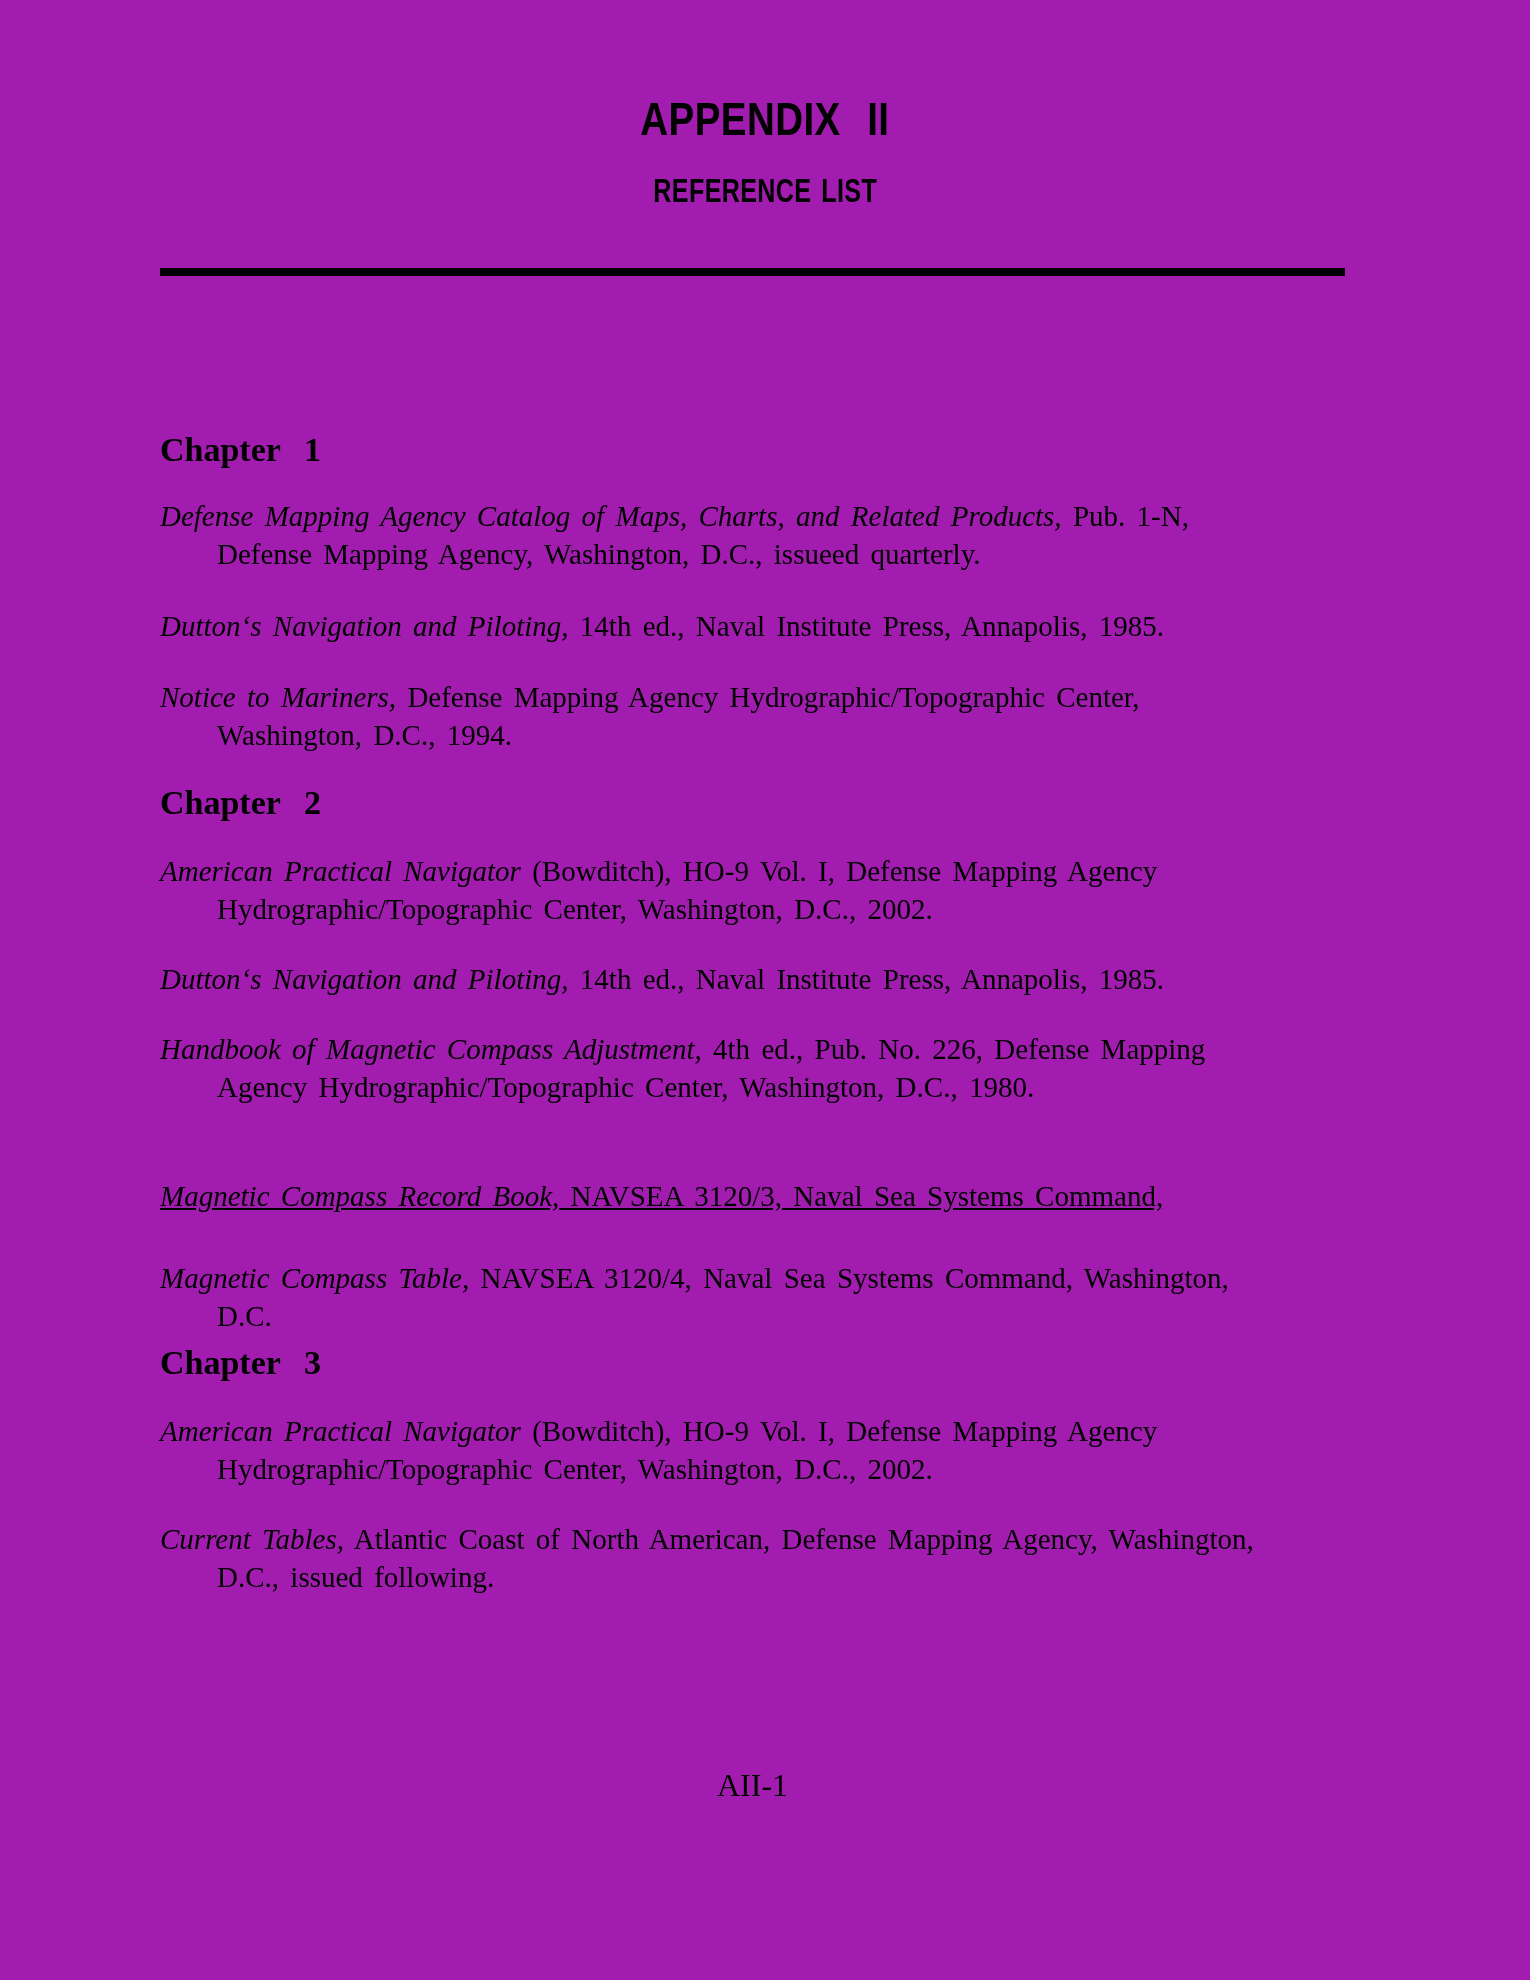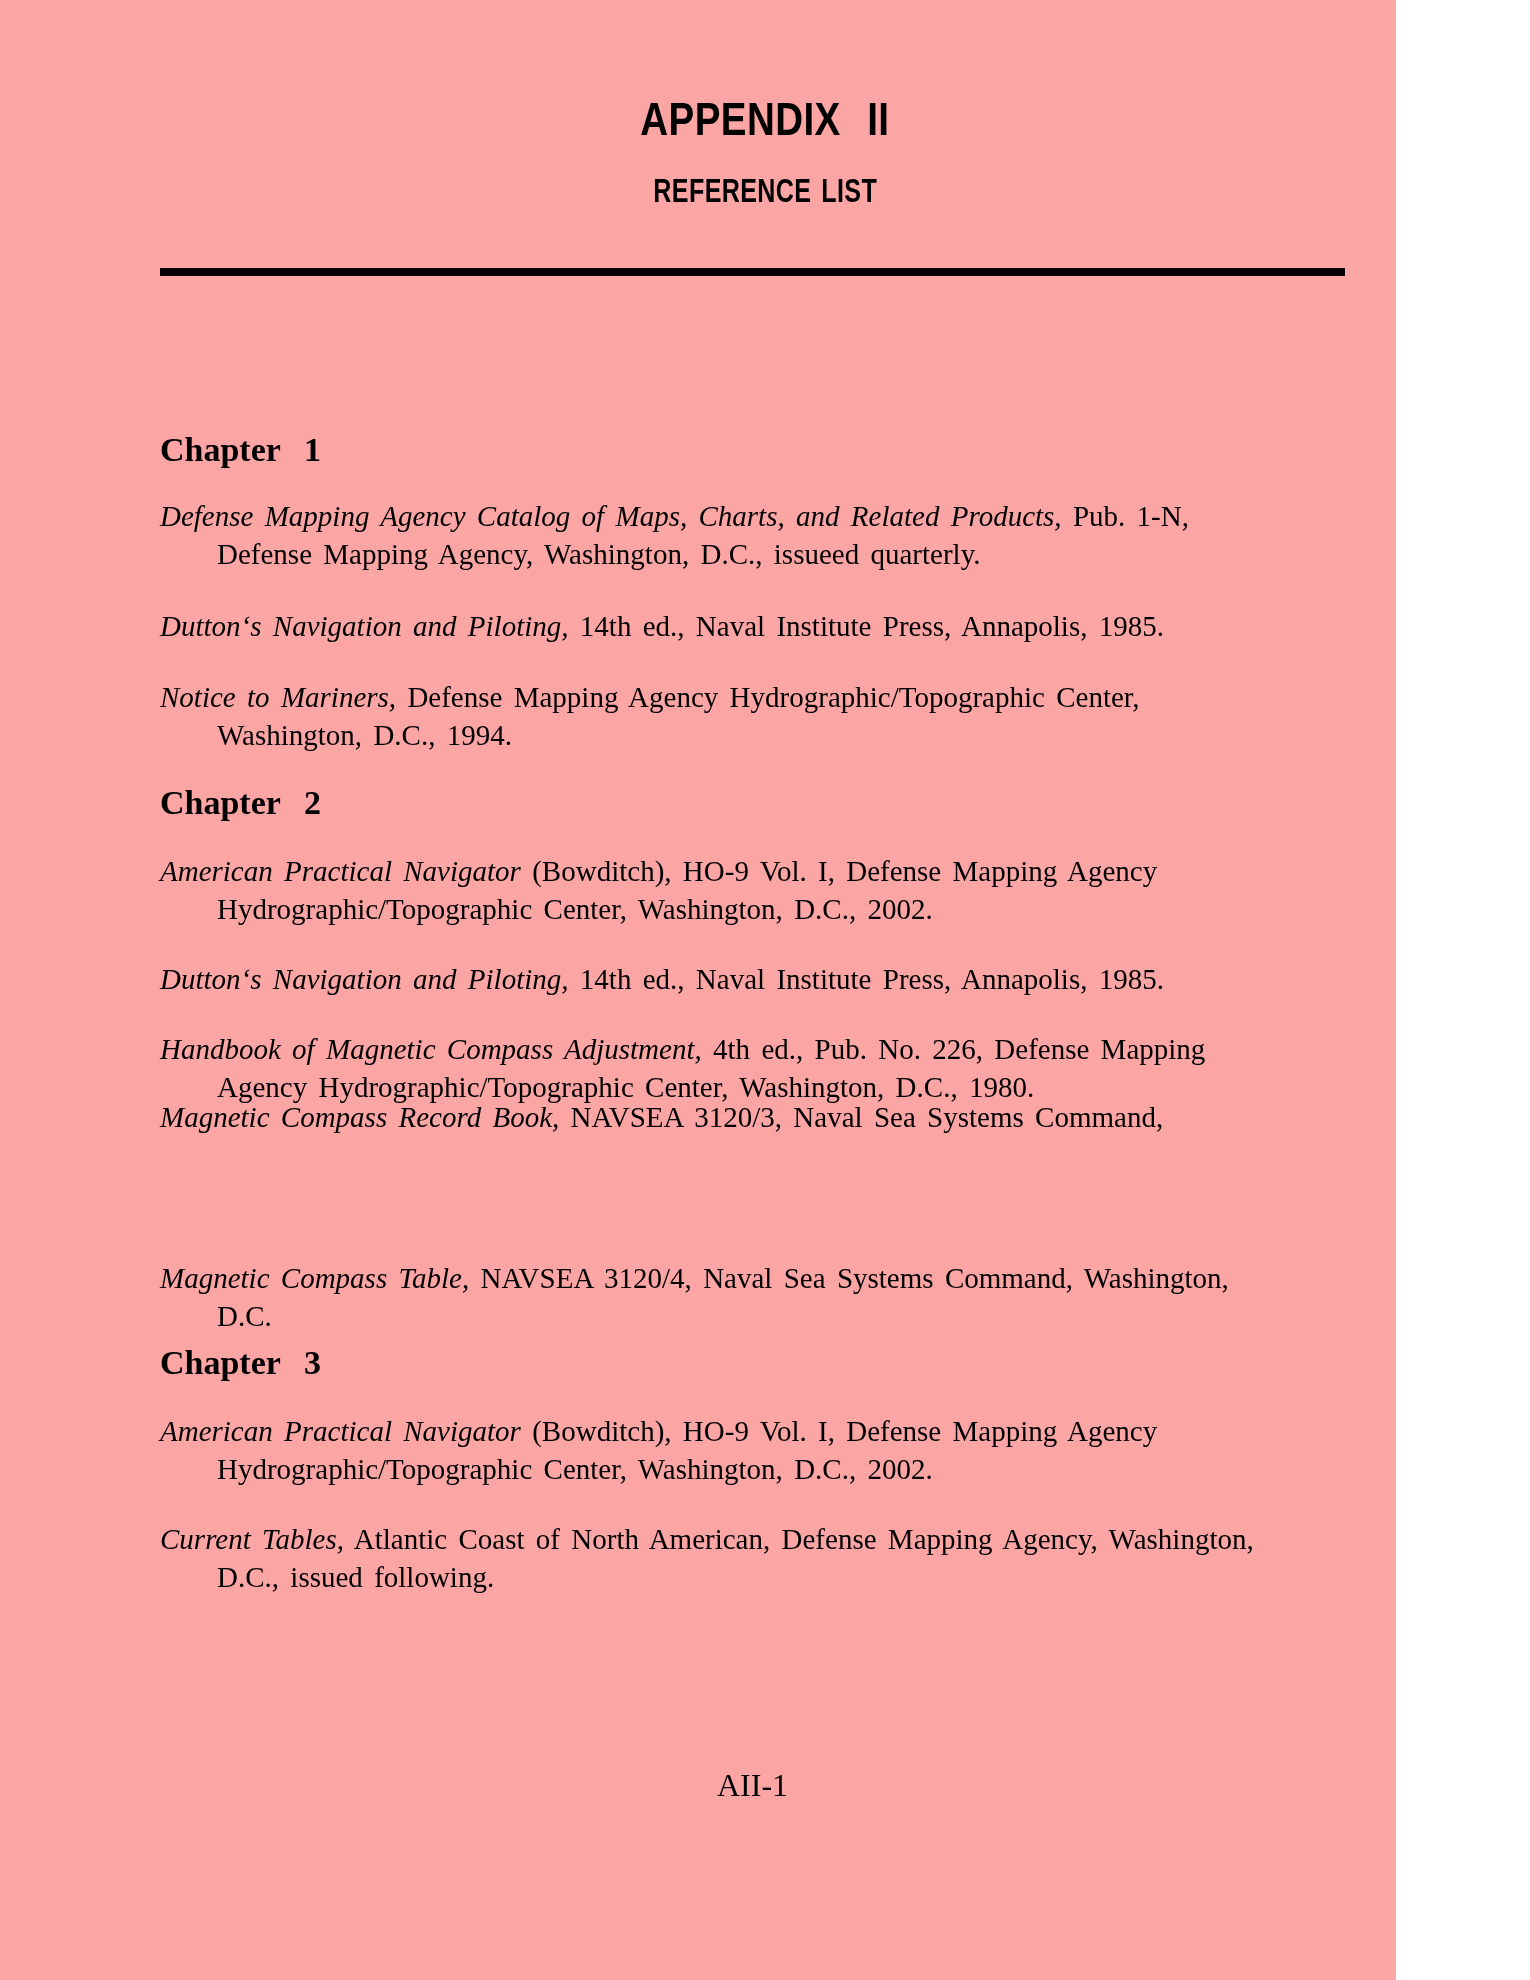--- a/index.html
+++ b/index.html
@@ -1,20 +1,20 @@
 <!DOCTYPE html>
 <html><head>
 <meta charset="utf-8">
 <style>
   html, body { margin: 0; padding: 0; background: #ffffff; }
   .page {
     position: relative;
-    width: 1396px;
+    width: 1530px;
     height: 1980px;
-    background: #fca5a5;
+    background: #a21caf;
     color: #000000;
     font-family: "Liberation Serif", serif;
     overflow: hidden;
   }
   .abs { position: absolute; }
   .title {
     left: 0; width: 1530px;
     text-align: center;
     font-family: "Liberation Sans", sans-serif;
     font-weight: 700;
@@ -93,21 +93,21 @@
 
   <div class="abs col body-text" style="top:960px;">
     <div class="line"><span class="seg-italic">Dutton‘s Navigation and Piloting,</span><span class="seg-roman"> 14th ed., Naval Institute Press, Annapolis, 1985.</span></div>
   </div>
 
   <div class="abs col body-text" style="top:1030px;">
     <div class="line"><span class="seg-italic">Handbook of Magnetic Compass Adjustment,</span><span class="seg-roman"> 4th ed., Pub. No. 226, Defense Mapping</span></div>
     <div class="line cont"><span class="seg-roman">Agency Hydrographic/Topographic Center, Washington, D.C., 1980.</span></div>
   </div>
 
-  <div class="abs col body-text" style="top:1098px;">
+  <div class="abs col body-text" style="top:1177px;text-decoration:underline;">
     <div class="line"><span class="seg-italic">Magnetic Compass Record Book,</span><span class="seg-roman"> NAVSEA 3120/3, Naval Sea Systems Command,</span></div>
   </div>
 
   <div class="abs col body-text" style="top:1243px;margin-top:16px;">
     <div class="line"><span class="seg-italic">Magnetic Compass Table,</span><span class="seg-roman"> NAVSEA 3120/4, Naval Sea Systems Command, Washington,</span></div>
     <div class="line cont"><span class="seg-roman">D.C.</span></div>
   </div>
 
   <div class="abs col heading" style="top:1344px;">Chapter 3</div>
 

